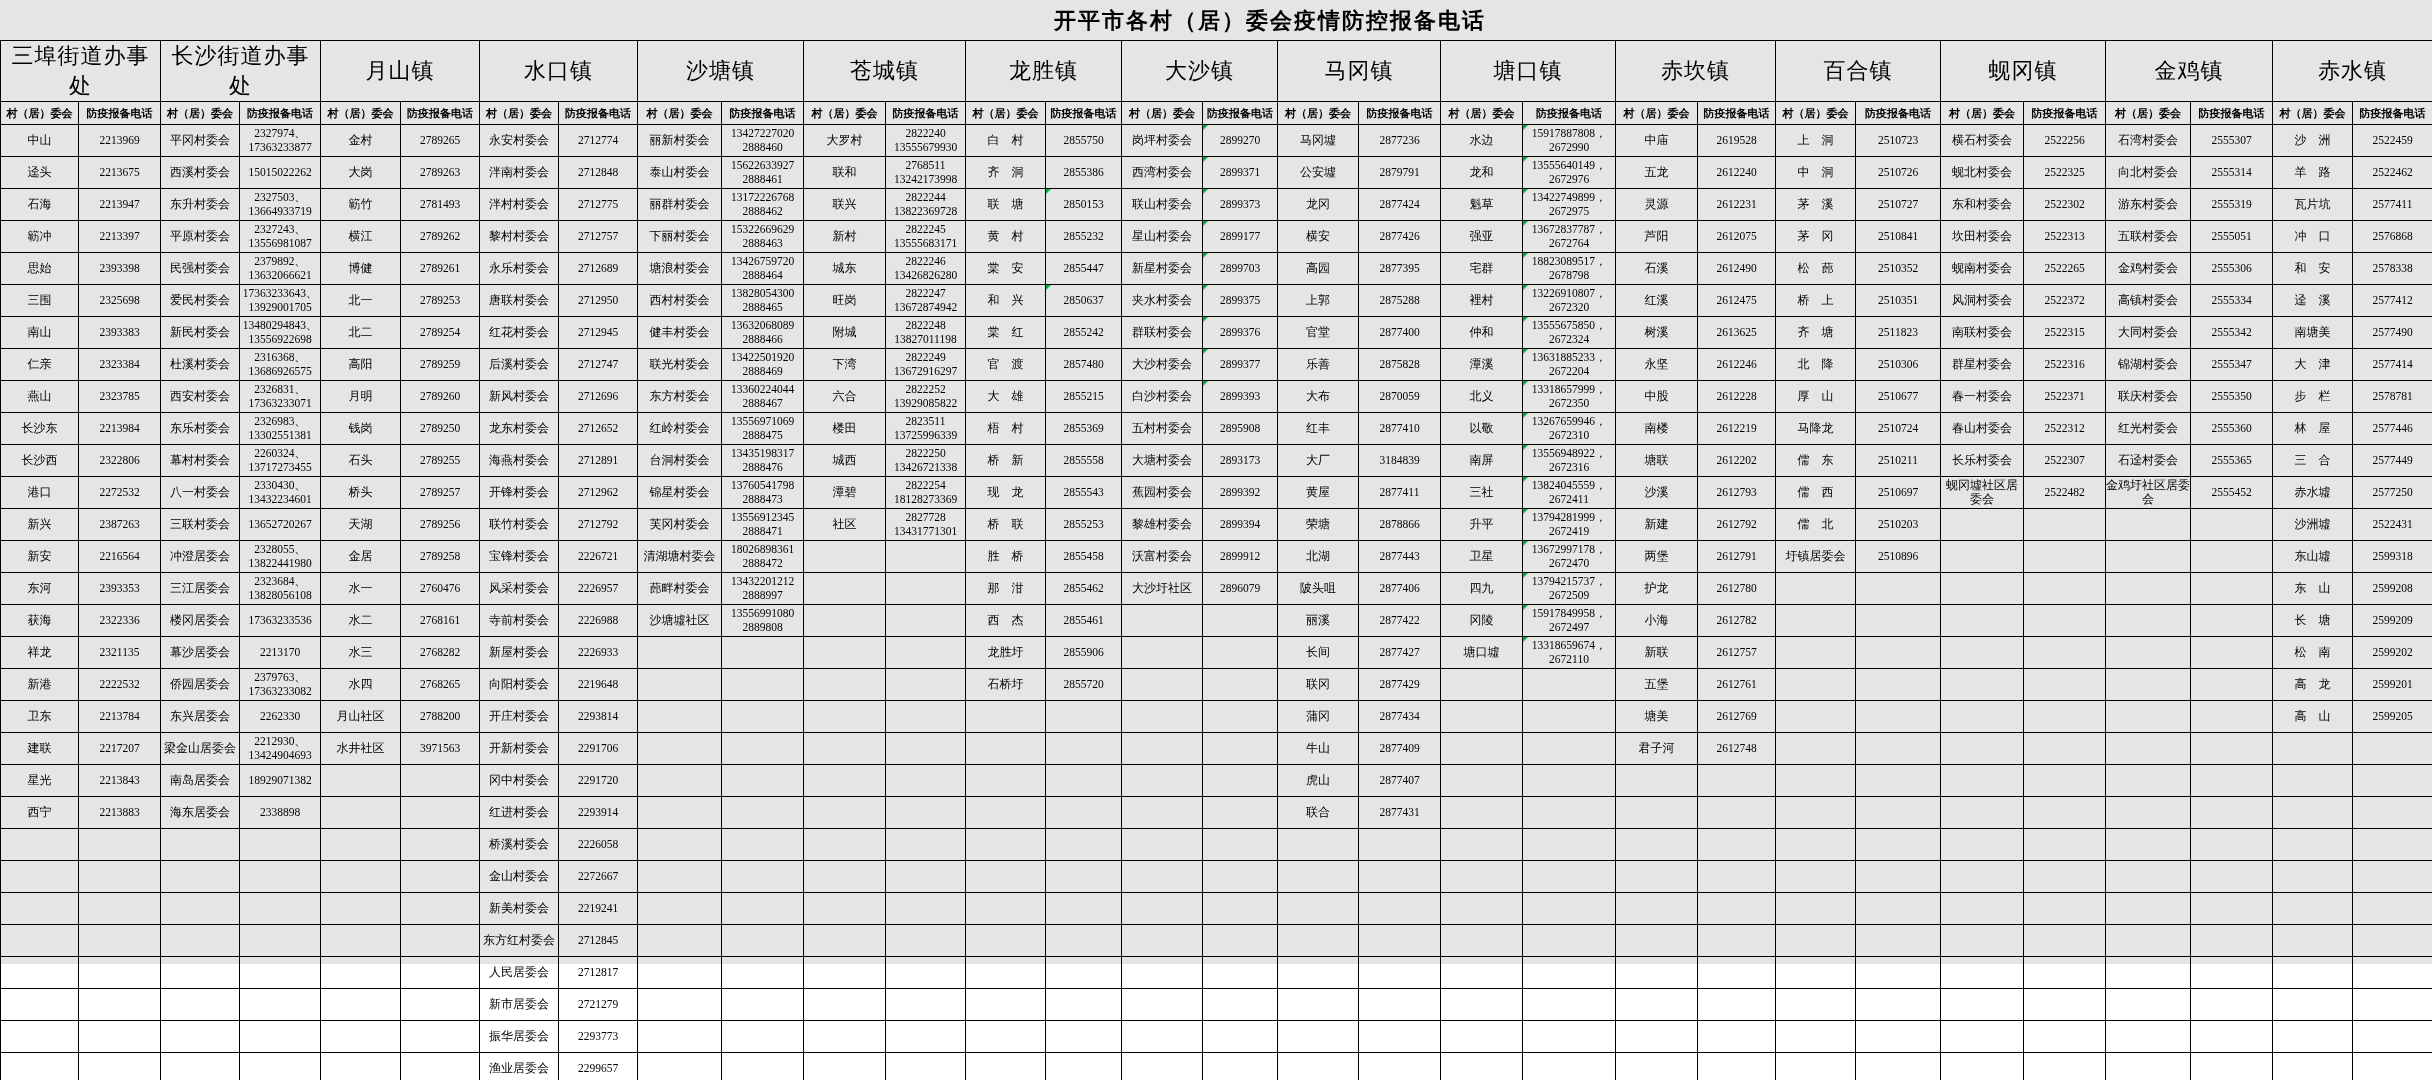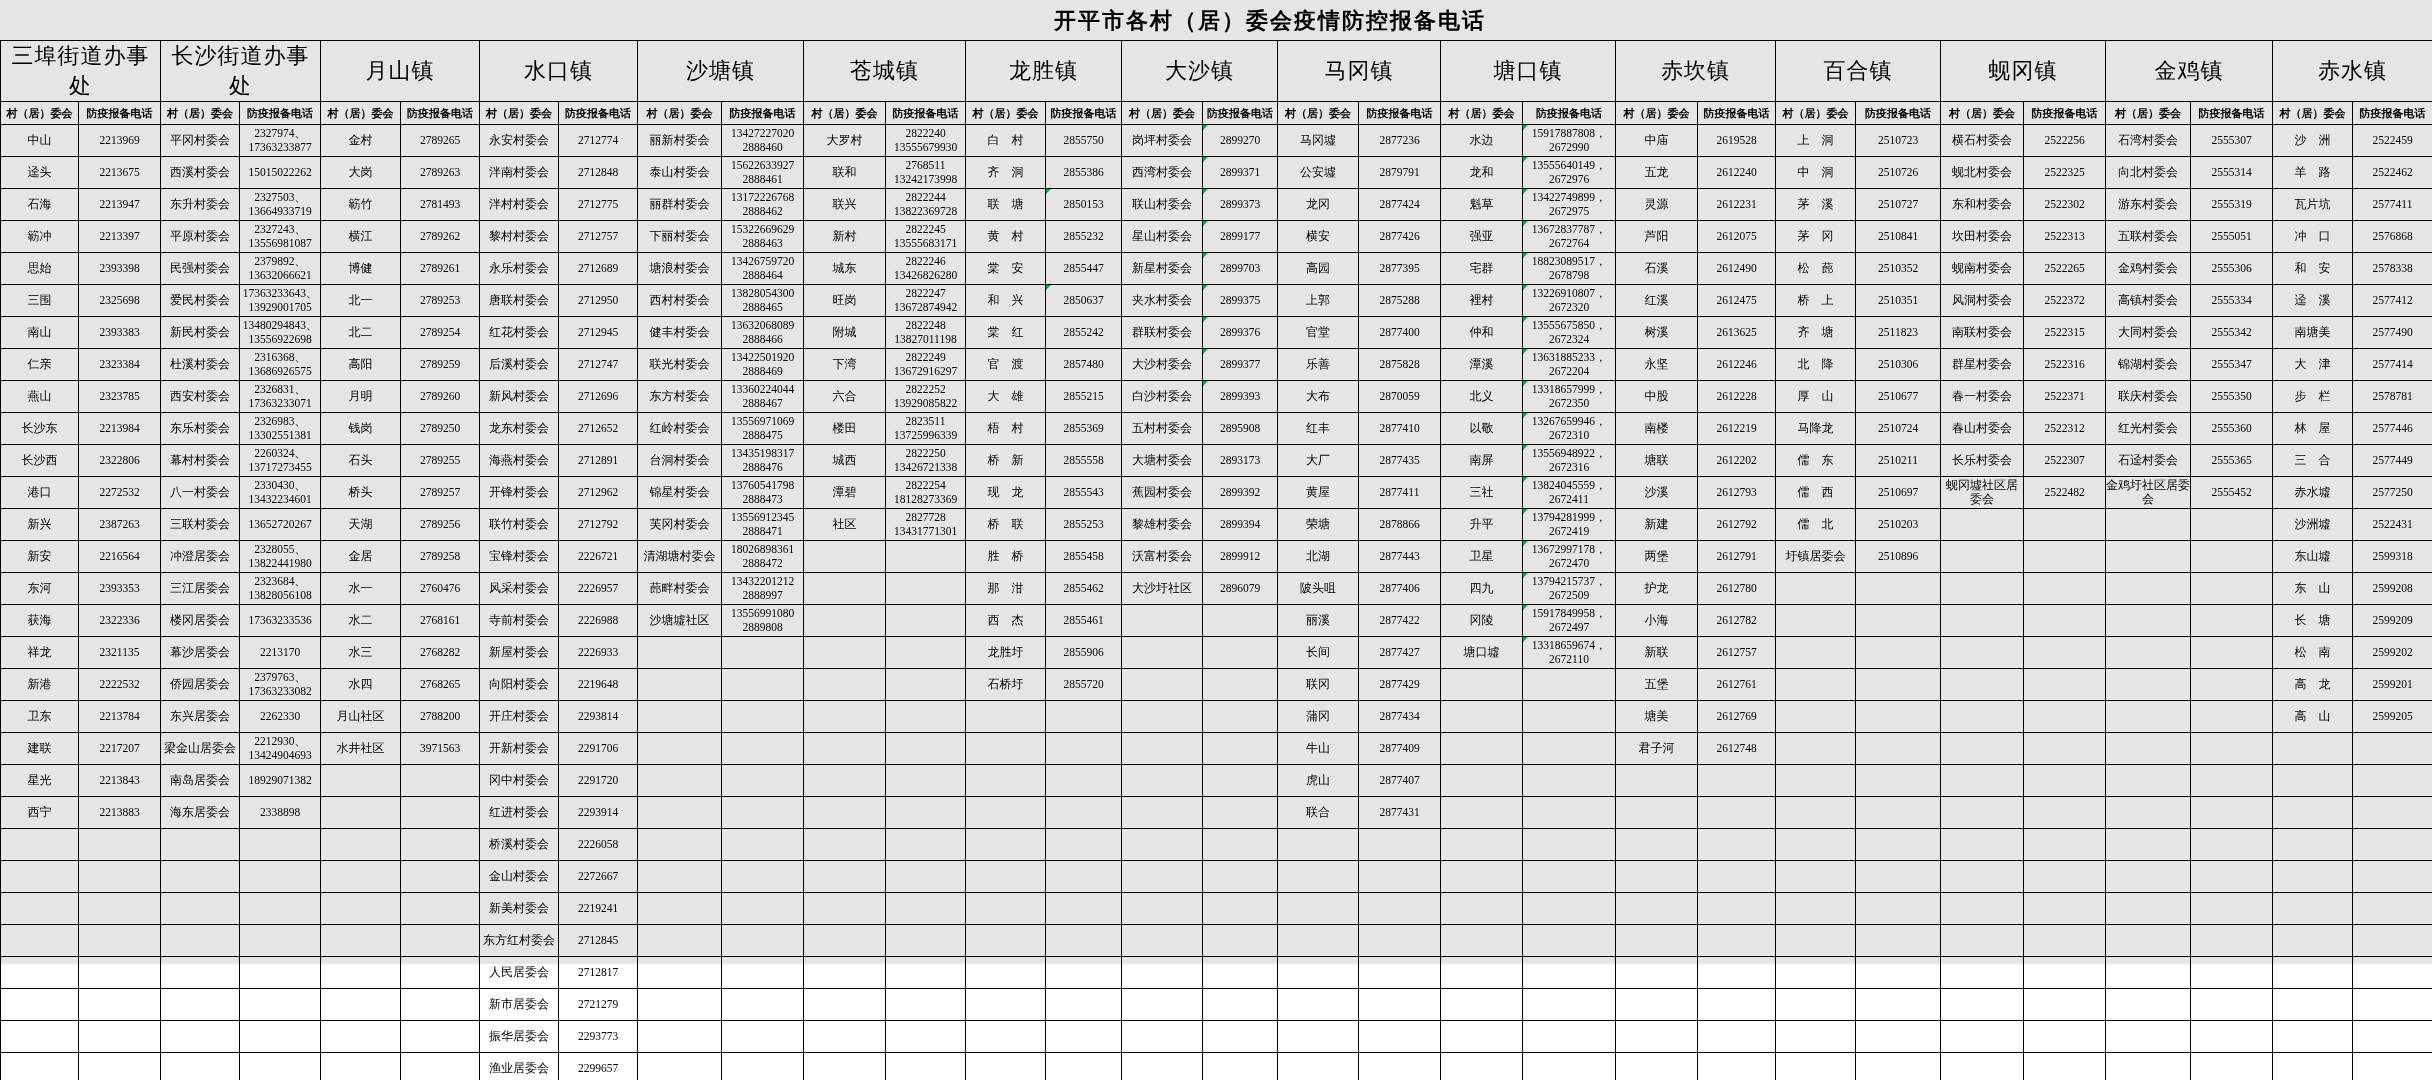--- a/index.html
+++ b/index.html
@@ -481,21 +481,21 @@
           <td class="phone">13435198317
 2888476</td>
           <td class="vname">城西</td>
           <td class="phone">2822250
 13426721338</td>
           <td class="vname">桥　新</td>
           <td class="phone">2855558</td>
           <td class="vname">大塘村委会</td>
           <td class="phone">2893173</td>
           <td class="vname">大厂</td>
-          <td class="phone">2877435</td>
+          <td class="phone">3184839</td>
           <td class="vname">南屏</td>
           <td class="phone"><span class="tri"></span>13556948922，
 2672316</td>
           <td class="vname">塘联</td>
           <td class="phone">2612202</td>
           <td class="vname">儒　东</td>
           <td class="phone">2510211</td>
           <td class="vname">长乐村委会</td>
           <td class="phone">2522307</td>
           <td class="vname">石迳村委会</td>

